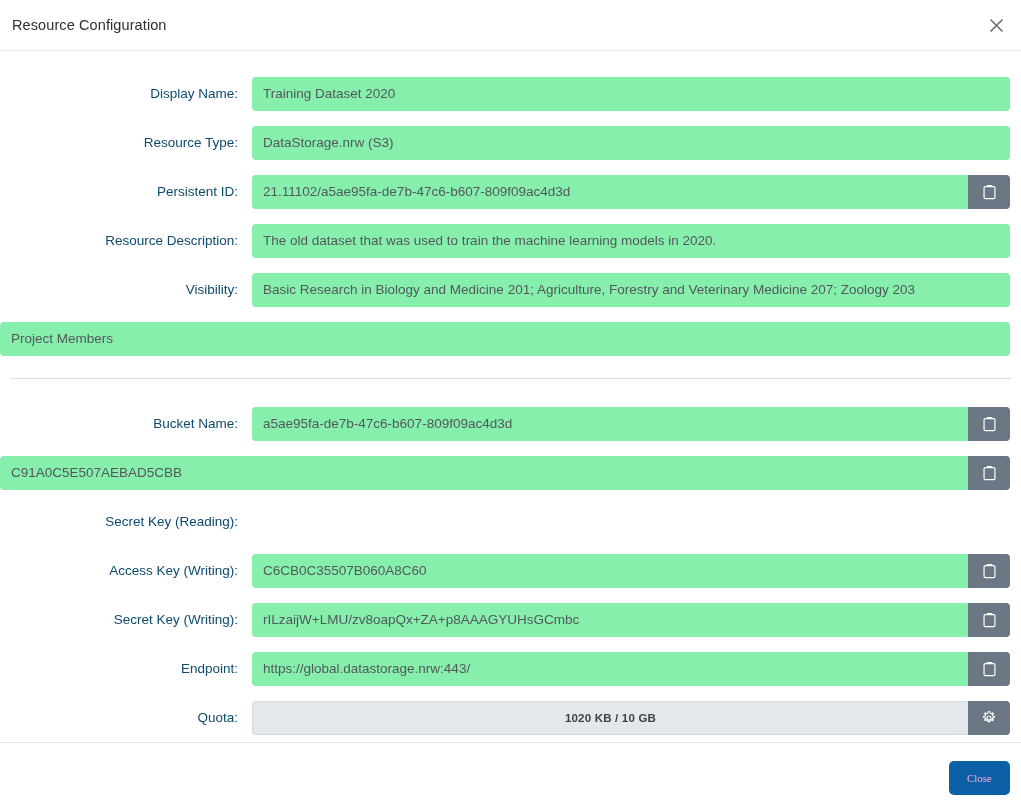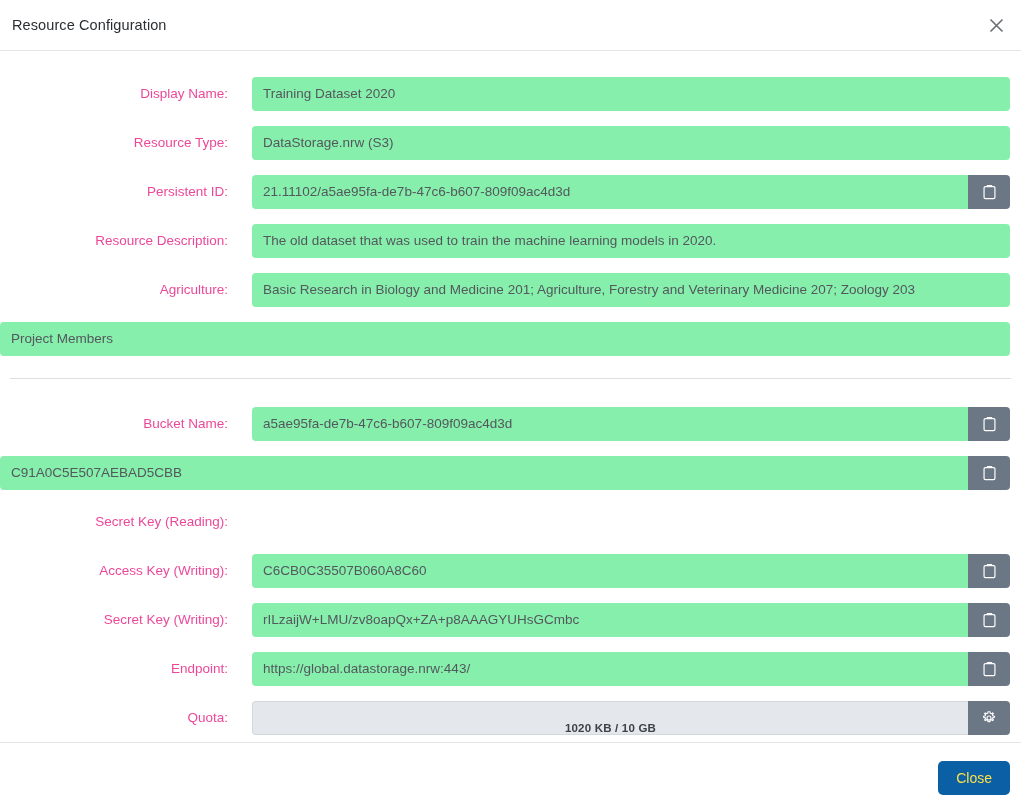--- a/index.html
+++ b/index.html
@@ -60,23 +60,23 @@
 
   .row {
     display: flex;
     align-items: center;
     height: 49px;
   }
   .row-label {
     width: 252px;
     flex: 0 0 252px;
     text-align: right;
-    padding-right: 24px;
+    padding-right: 14px;
     font-size: 13.5px;
-    color: #ec4899;
+    color: #0c4a6e;
     white-space: nowrap;
   }
   .row-field {
     flex: 1 1 auto;
     display: flex;
     align-items: stretch;
     margin-right: 11px;
     height: 34px;
   }
   .field-box {
@@ -110,21 +110,21 @@
   .icon-btn svg { display: block; }
 
   
   .quota-bar {
     flex: 1 1 auto;
     background: #e4e8ec;
     border: 1px solid #d3d8dd;
     border-right: none;
     border-radius: 4px 0 0 4px;
     display: flex;
-    align-items: flex-end;
+    align-items: center;
     justify-content: center;
     position: relative;
     overflow: hidden;
     min-width: 0;
   }
   .quota-text {
     font-size: 11.5px;
     font-weight: bold;
     color: #3d4247;
     position: relative;
@@ -137,27 +137,27 @@
     flex: 0 0 70px;
     height: 70px;
     border-top: 1px solid #e3e5e8;
     display: flex;
     align-items: center;
     justify-content: flex-end;
     padding-right: 11px;
   }
   .btn-primary {
     background: #0b5fa5;
-    color: #fde047;
+    color: #f9a8d4;
     border: none;
     border-radius: 5px;
     height: 34px;
     padding: 0 18px;
-    font-size: 14px;
-    font-family: Liberation Sans, sans-serif;
+    font-size: 11px;
+    font-family: Liberation Serif, serif;
     cursor: pointer;
   }
 </style>
 </head>
 <body>
 
 <div class="dialog">
 
   <div class="dlg-header">
     <div class="dlg-title">Resource Configuration</div>
@@ -198,21 +198,21 @@
               </div>
             </div>
           </div>
           <div class="row">
             <div class="row-label">Resource Description:</div>
             <div class="row-field">
               <div class="field-box">The old dataset that was used to train the machine learning models in 2020.</div>
             </div>
           </div>
           <div class="row">
-            <div class="row-label">Agriculture:</div>
+            <div class="row-label">Visibility:</div>
             <div class="row-field">
               <div class="field-box">Basic Research in Biology and Medicine 201; Agriculture, Forestry and Veterinary Medicine 207; Zoology 203</div>
             </div>
           </div>
           <div class="row">
             <div class="row-field">
               <div class="field-box">Project Members</div>
             </div>
           </div>
         </div>

